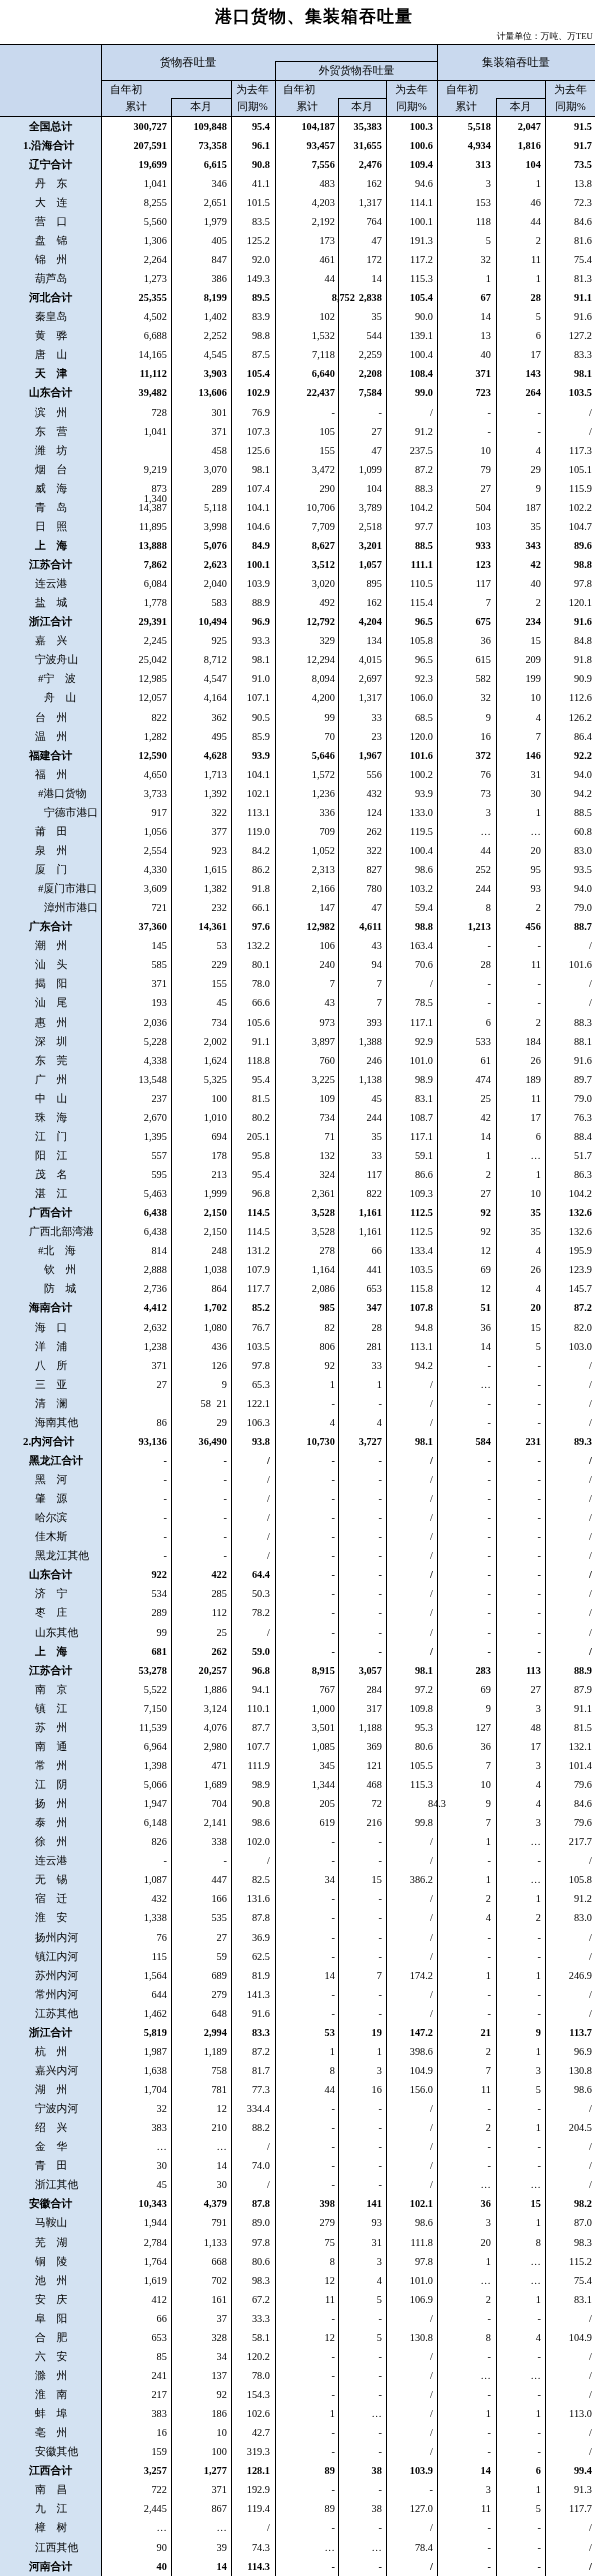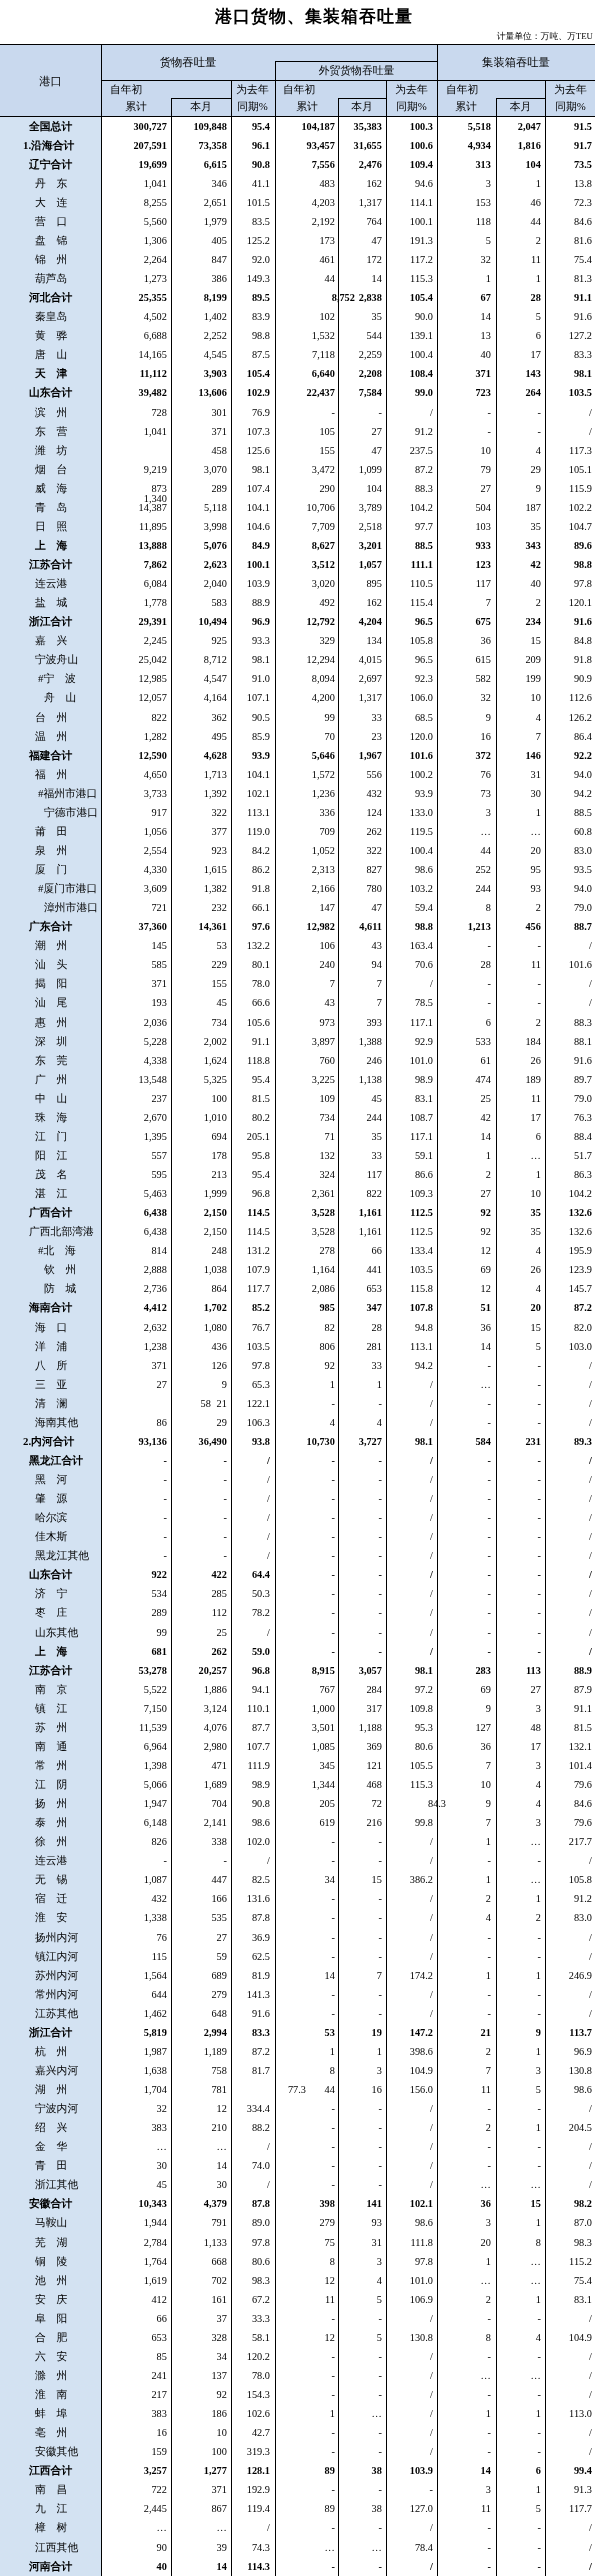--- a/index.html
+++ b/index.html
@@ -42,21 +42,20 @@
     <div class="vl" style="left:338px;top:53px;height:3488px"></div>
     <div class="vl" style="left:496px;top:53px;height:3488px"></div>
 
     <div class="hl" style="left:275px;top:15.5px;width:163px"></div>
     <div class="hl" style="left:101px;top:35px;width:495px"></div>
     <div class="hl" style="left:171px;top:53px;width:60px"></div>
     <div class="hl" style="left:338px;top:53px;width:48px"></div>
     <div class="hl" style="left:496px;top:53px;width:49px"></div>
     <div class="hl2" style="left:0;top:71px;width:596px"></div>
 
-    <div class="hcell" style="left:0;top:0;width:101px;line-height:72px">港口</div>
     <div class="hcell" style="left:101px;top:0;width:174px;line-height:35px">货物吞吐量</div>
     <div class="hcell" style="left:275px;top:15.5px;width:163px;line-height:19px;font-size:10.8px">外贸货物吞吐量</div>
     <div class="hcell" style="left:437px;top:0;width:158px;line-height:35px">集装箱吞吐量</div>
 
     <div class="hsmall" style="left:110px;top:38px">自年初</div>
     <div class="hsmall" style="left:101px;top:55px;width:70px;text-align:center">累计</div>
     <div class="hsmall" style="left:171px;top:55px;width:60px;text-align:center">本月</div>
     <div class="hsmall" style="left:231px;top:38px;width:43px;text-align:center">为去年</div>
     <div class="hsmall" style="left:231px;top:55px;width:43px;text-align:center">同期%</div>
 
@@ -487,21 +486,21 @@
           <div class="rcell" style="left: 171px; width: 60px; line-height: 19px;">1,713</div>
           <div class="rcell" style="left: 231px; width: 43px; line-height: 19px;">104.1</div>
           <div class="rcell" style="left: 275px; width: 64px; line-height: 19px;">1,572</div>
           <div class="rcell" style="left: 338px; width: 48px; line-height: 19px;">556</div>
           <div class="rcell" style="left: 386px; width: 51px; line-height: 19px;">100.2</div>
           <div class="rcell" style="left: 437px; width: 58px; line-height: 19px;">76</div>
           <div class="rcell" style="left: 496px; width: 49px; line-height: 19px;">31</div>
           <div class="rcell" style="left: 545px; width: 51px; line-height: 19px;">94.0</div>
         </div>
         <div class="row" style="top: 739px; height: 19px;">
-          <div class="rname" style="left: 38px; line-height: 19px;">#福州市港口</div>
+          <div class="rname" style="left: 38px; line-height: 19px;">#港口货物</div>
           <div class="rcell" style="left: 101px; width: 70px; line-height: 19px;">3,733</div>
           <div class="rcell" style="left: 171px; width: 60px; line-height: 19px;">1,392</div>
           <div class="rcell" style="left: 231px; width: 43px; line-height: 19px;">102.1</div>
           <div class="rcell" style="left: 275px; width: 64px; line-height: 19px;">1,236</div>
           <div class="rcell" style="left: 338px; width: 48px; line-height: 19px;">432</div>
           <div class="rcell" style="left: 386px; width: 51px; line-height: 19px;">93.9</div>
           <div class="rcell" style="left: 437px; width: 58px; line-height: 19px;">73</div>
           <div class="rcell" style="left: 496px; width: 49px; line-height: 19px;">30</div>
           <div class="rcell" style="left: 545px; width: 51px; line-height: 19px;">94.2</div>
         </div>
@@ -1306,21 +1305,21 @@
           <div class="rcell" style="left: 338px; width: 48px; line-height: 19px;">3</div>
           <div class="rcell" style="left: 386px; width: 51px; line-height: 19px;">104.9</div>
           <div class="rcell" style="left: 437px; width: 58px; line-height: 19px;">7</div>
           <div class="rcell" style="left: 496px; width: 49px; line-height: 19px;">3</div>
           <div class="rcell" style="left: 545px; width: 51px; line-height: 19px;">130.8</div>
         </div>
         <div class="row" style="top: 2035px; height: 19px;">
           <div class="rname" style="left: 35px; line-height: 19px;">湖　州</div>
           <div class="rcell" style="left: 101px; width: 70px; line-height: 19px;">1,704</div>
           <div class="rcell" style="left: 171px; width: 60px; line-height: 19px;">781</div>
-          <div class="rcell" style="left: 231px; width: 43px; line-height: 19px; margin-left: 36px;">77.3</div>
+          <div class="rcell" style="left: 231px; width: 43px; line-height: 19px;">77.3</div>
           <div class="rcell" style="left: 275px; width: 64px; line-height: 19px;">44</div>
           <div class="rcell" style="left: 338px; width: 48px; line-height: 19px;">16</div>
           <div class="rcell" style="left: 386px; width: 51px; line-height: 19px;">156.0</div>
           <div class="rcell" style="left: 437px; width: 58px; line-height: 19px;">11</div>
           <div class="rcell" style="left: 496px; width: 49px; line-height: 19px;">5</div>
           <div class="rcell" style="left: 545px; width: 51px; line-height: 19px;">98.6</div>
         </div>
         <div class="row" style="top: 2054px; height: 19px;">
           <div class="rname" style="left: 35px; line-height: 19px;">宁波内河</div>
           <div class="rcell" style="left: 101px; width: 70px; line-height: 19px;">32</div>

